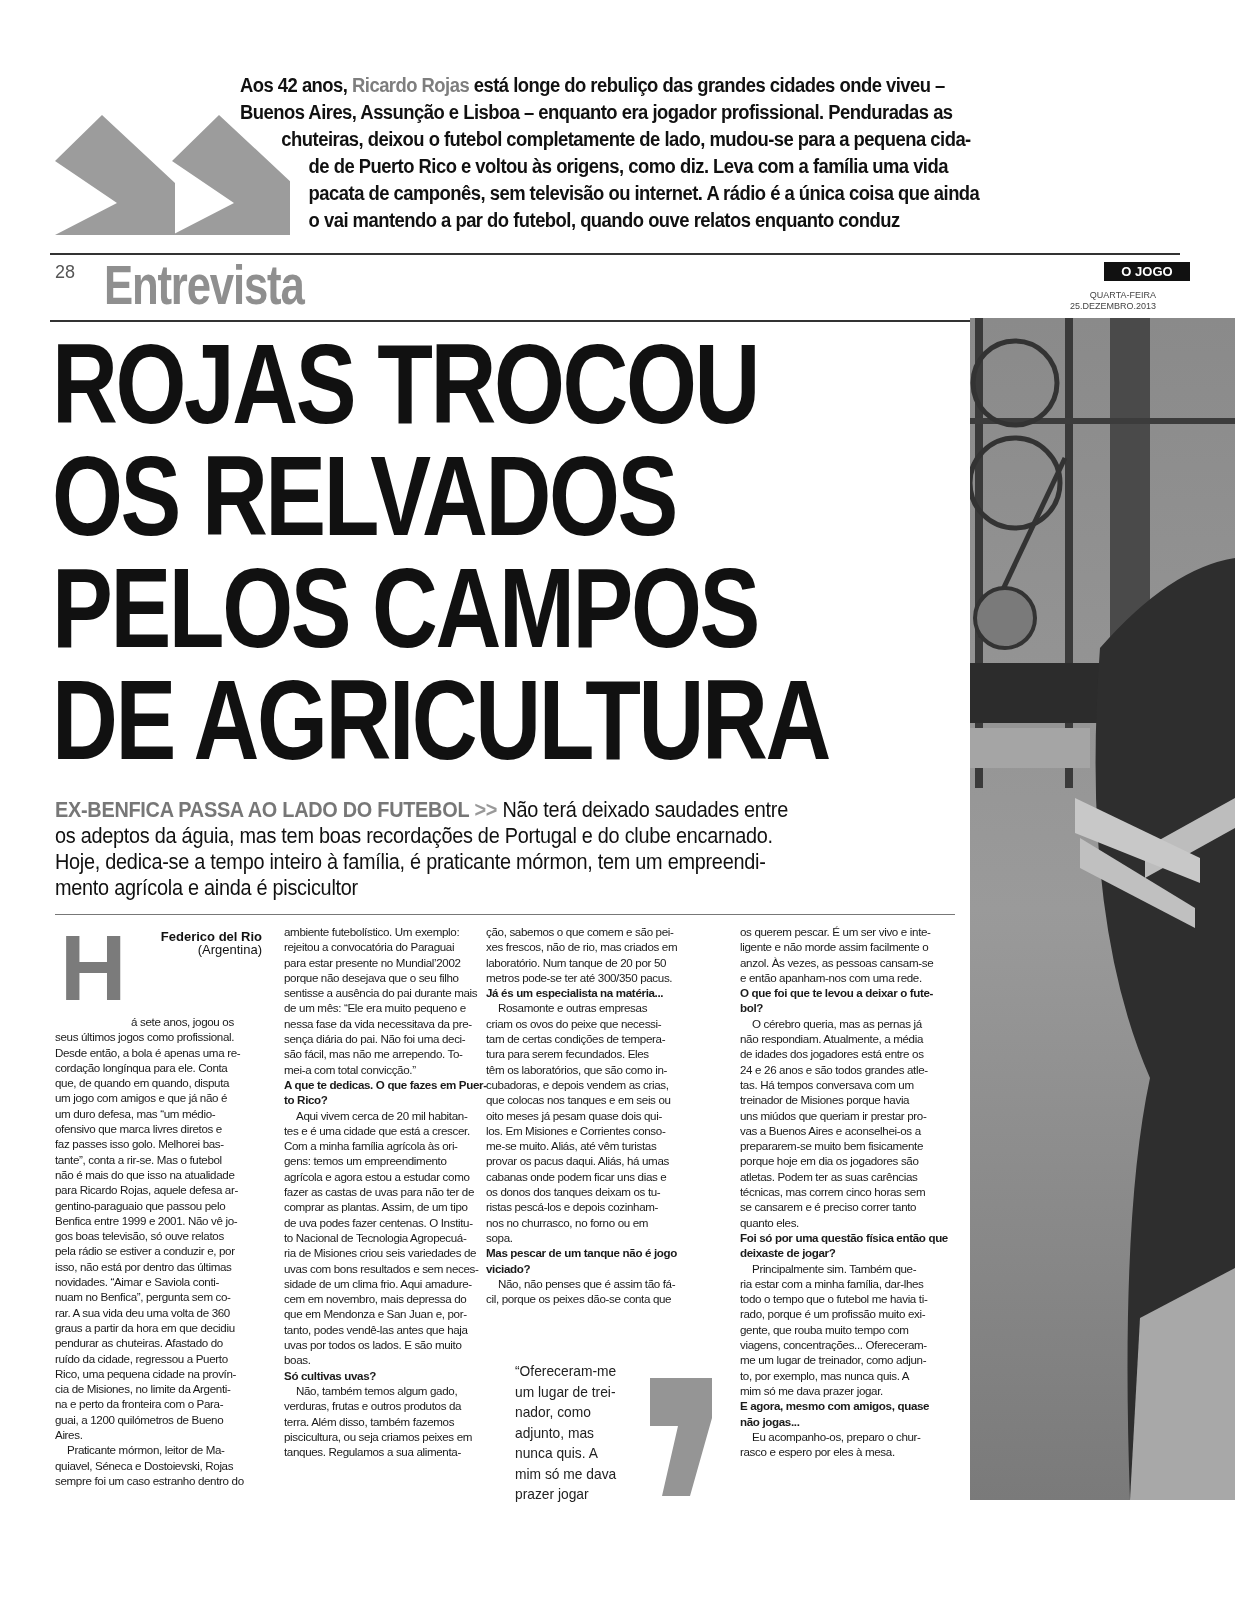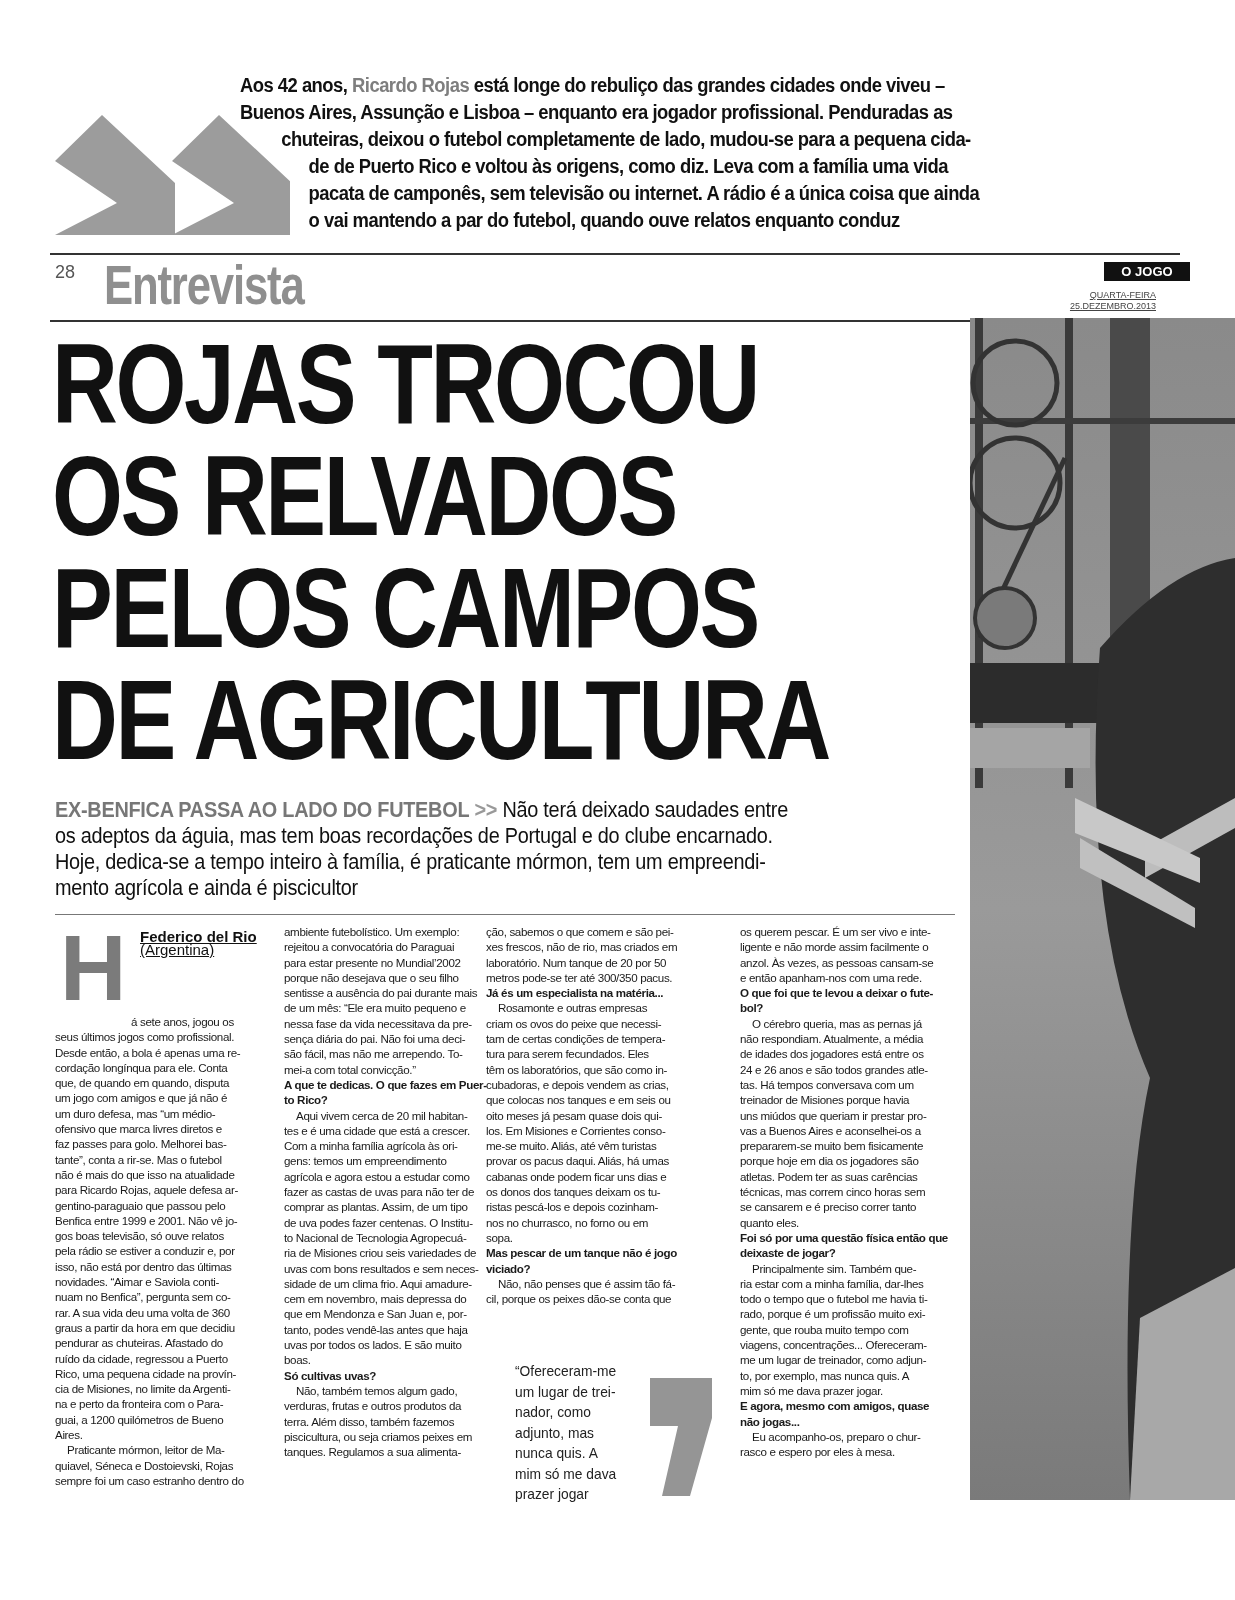--- a/index.html
+++ b/index.html
@@ -8,36 +8,36 @@
   .chev{position:absolute;left:55px;top:115px;}
   .intro{position:absolute;left:240px;top:72px;width:940px;font-family:"Liberation Sans",sans-serif;font-weight:bold;font-size:19.6px;line-height:27px;letter-spacing:-0.55px;transform:scaleX(0.94);transform-origin:left top;}
   .intro .l{display:block;white-space:nowrap;}
   .intro .hl{color:#7e7e7e;}
   
   .rule-top{position:absolute;left:50px;top:253px;width:1130px;height:2px;background:#333;}
   .rule-bot{position:absolute;left:50px;top:320px;width:1130px;height:2px;background:#333;}
   .pagenum{position:absolute;left:55px;top:262px;font-size:18px;color:#555;font-family:"Liberation Sans",sans-serif;}
   .section{position:absolute;left:104px;top:252px;font-size:56px;font-weight:bold;color:#8f8f8f;letter-spacing:-1.5px;transform:scaleX(0.78);transform-origin:left top;font-family:"Liberation Sans",sans-serif;}
   .brand{position:absolute;left:1070px;top:262px;width:86px;height:19px;background:#111;color:#fff;font-size:13px;font-weight:bold;text-align:center;line-height:19px;margin-left:34px;}
-  .dateline{position:absolute;right:79px;top:290px;font-size:9px;color:#444;text-align:right;line-height:11px;text-decoration:underline;}
+  .dateline{position:absolute;right:79px;top:290px;font-size:9px;color:#444;text-align:right;line-height:11px;}
   
   .headline{position:absolute;left:52px;top:328px;font-family:"Liberation Sans",sans-serif;font-weight:bold;font-size:114px;line-height:112px;letter-spacing:-3px;transform:scaleX(0.80);transform-origin:left top;white-space:nowrap;}
   .headline span{display:block;}
   
   .deck{position:absolute;left:55px;top:797px;width:900px;font-size:21.4px;line-height:26px;letter-spacing:-0.3px;transform:scaleX(0.93);transform-origin:left top;}
   .deck .l{display:block;white-space:nowrap;}
   .deck .kicker{color:#777;font-weight:bold;}
   .deck .arr{color:#999;font-weight:bold;}
   .sep{position:absolute;left:55px;top:914px;width:900px;height:1px;background:#777;}
   
   .col{position:absolute;top:924px;width:222px;font-size:11.6px;line-height:15.3px;color:#1a1a1a;font-family:"Liberation Sans",sans-serif;}
   .col .ln{display:block;white-space:nowrap;letter-spacing:-0.35px;}
   .col .q{font-weight:bold;}
   .col .ind{padding-left:12px;}
-  .byline{position:absolute;left:140px;top:930px;text-align:left;width:122px;font-size:15px;line-height:13px;text-decoration:underline;}
+  .byline{position:absolute;left:140px;top:930px;text-align:right;width:122px;font-size:13px;line-height:13px;}
   .byline b{display:block;}
   .dropcap{position:absolute;left:60px;top:932px;width:66px;height:72px;font-size:92px;font-weight:bold;color:#7b7b7b;line-height:72px;transform:scaleX(1.0);}
   .pull{position:absolute;left:515px;top:1361px;font-size:15px;line-height:20.5px;color:#222;transform:scaleX(0.92);transform-origin:left top;}
   .pull span{display:block;white-space:nowrap;}
   .bigcomma{position:absolute;left:650px;top:1378px;}
   .photo{position:absolute;left:970px;top:318px;width:265px;height:1182px;overflow:hidden;}
 </style>
 </head>
 <body>
 
@@ -88,21 +88,21 @@
 
 <div class="col" id="col1" style="left:55px;">
     <span class="ln" style="padding-left: 76px; margin-top: 90px;">á sete anos, jogou os</span>
     <span class="ln">seus últimos jogos como profissional.</span>
     <span class="ln">Desde então, a bola é apenas uma re-</span>
     <span class="ln">cordação longínqua para ele. Conta</span>
     <span class="ln">que, de quando em quando, disputa</span>
     <span class="ln">um jogo com amigos e que já não é</span>
     <span class="ln">um duro defesa, mas “um médio-</span>
     <span class="ln">ofensivo que marca livres diretos e</span>
-    <span class="ln">faz passes para golo. Melhorei bas-</span>
+    <span class="ln">faz passes isso golo. Melhorei bas-</span>
     <span class="ln">tante”, conta a rir-se. Mas o futebol</span>
     <span class="ln">não é mais do que isso na atualidade</span>
     <span class="ln">para Ricardo Rojas, aquele defesa ar-</span>
     <span class="ln">gentino-paraguaio que passou pelo</span>
     <span class="ln">Benfica entre 1999 e 2001. Não vê jo-</span>
     <span class="ln">gos boas televisão, só ouve relatos</span>
     <span class="ln">pela rádio se estiver a conduzir e, por</span>
     <span class="ln">isso, não está por dentro das últimas</span>
     <span class="ln">novidades. “Aimar e Saviola conti-</span>
     <span class="ln">nuam no Benfica”, pergunta sem co-</span>

